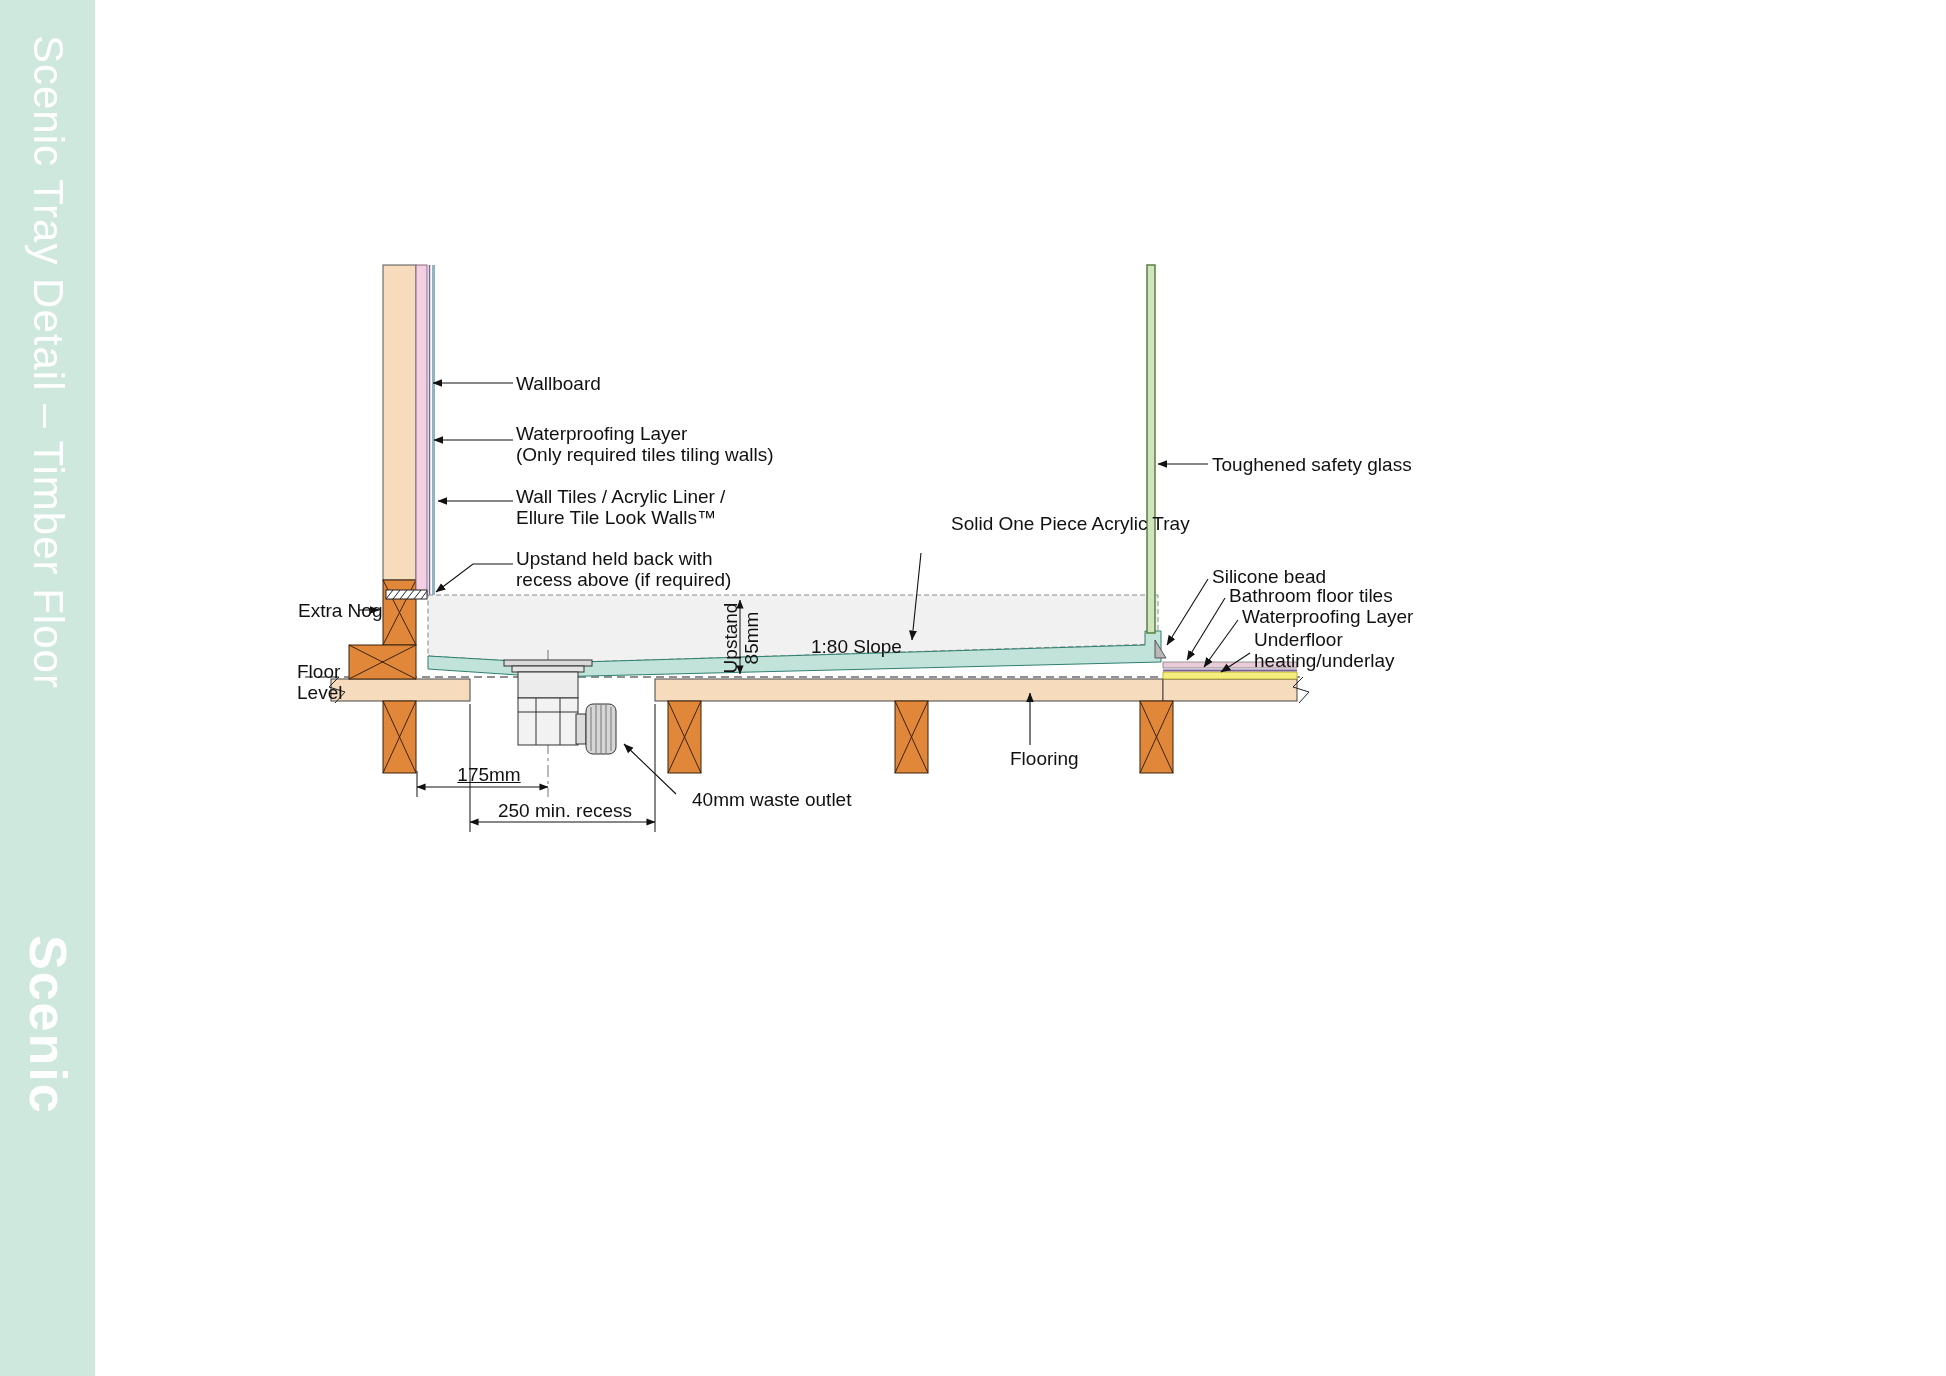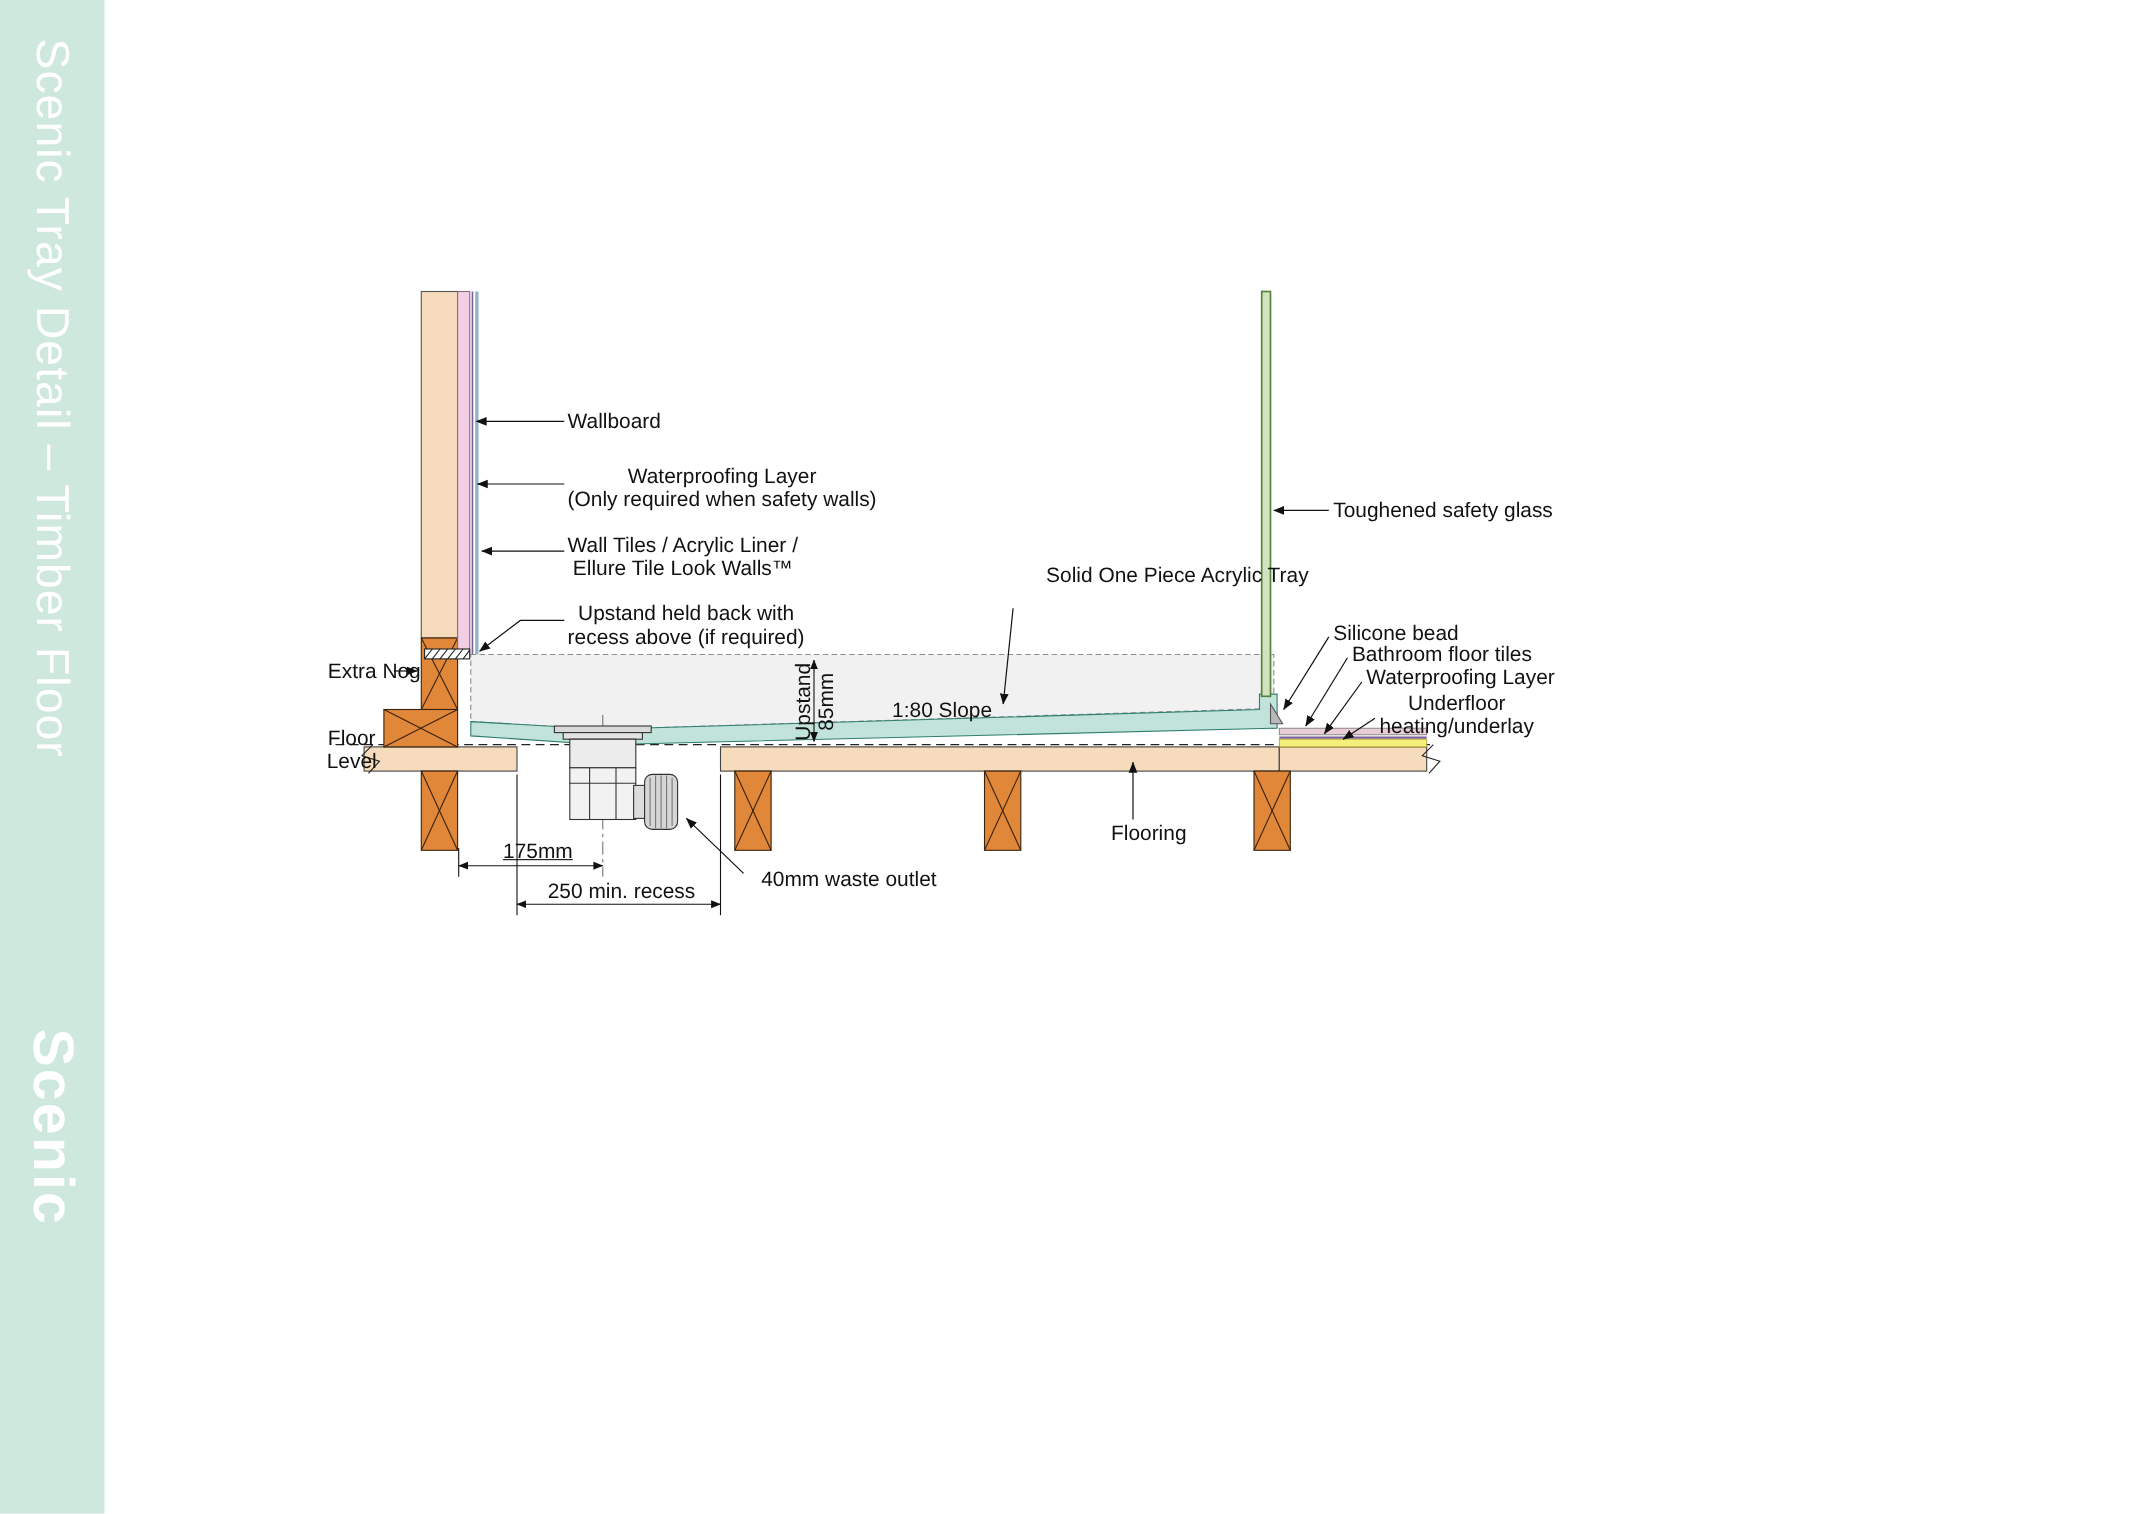--- a/index.html
+++ b/index.html
@@ -22,21 +22,20 @@
     position:absolute; top:935px; left:50%; transform:translateX(-50%);
     writing-mode:vertical-rl;
     font-size:52px; font-weight:700; color:#ffffff; letter-spacing:2px;
     white-space:nowrap;
   }
   .canvas { position:absolute; inset:0; }
   svg.drawing { position:absolute; left:0; top:0; }
   .label {
     position:absolute; font-size:19px; line-height:21px; color:#111;
     white-space:nowrap;
-    text-align:center;
   }
   .label span { display:block; }
   .label.center { text-align:center; }
   .label.rot {
     width:90px; height:40px; text-align:center;
     transform:rotate(-90deg);
   }
 </style>
 </head>
 <body>
@@ -160,21 +159,21 @@
     <path d="M1250,653 L1221,672" marker-end="url(#ah)"></path>
     <path d="M1030,745 L1030,693" marker-end="url(#ah)"></path>
     <path d="M676,794 L624,744" marker-end="url(#ah)"></path>
   </g>
 </svg>
 
 <div class="label" style="left:516px; top:373px;">Wallboard</div>
 
 <div class="label" style="left:516px; top:423px;">
   <span>Waterproofing Layer</span>
-  <span>(Only required when safety walls)</span>
+  <span>(Only required tiles tiling walls)</span>
 </div>
 
 <div class="label" style="left:516px; top:486px;">
   <span>Wall Tiles / Acrylic Liner /</span>
   <span>Ellure Tile Look Walls™</span>
 </div>
 
 <div class="label" style="left:516px; top:548px;">
   <span>Upstand held back with</span>
   <span>recess above (if required)</span>

